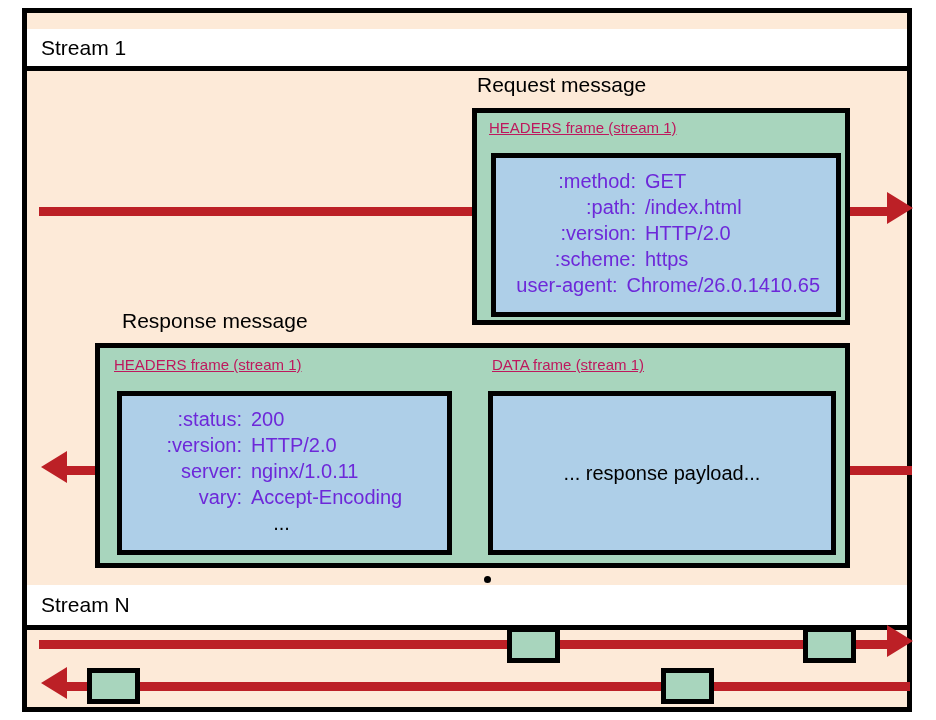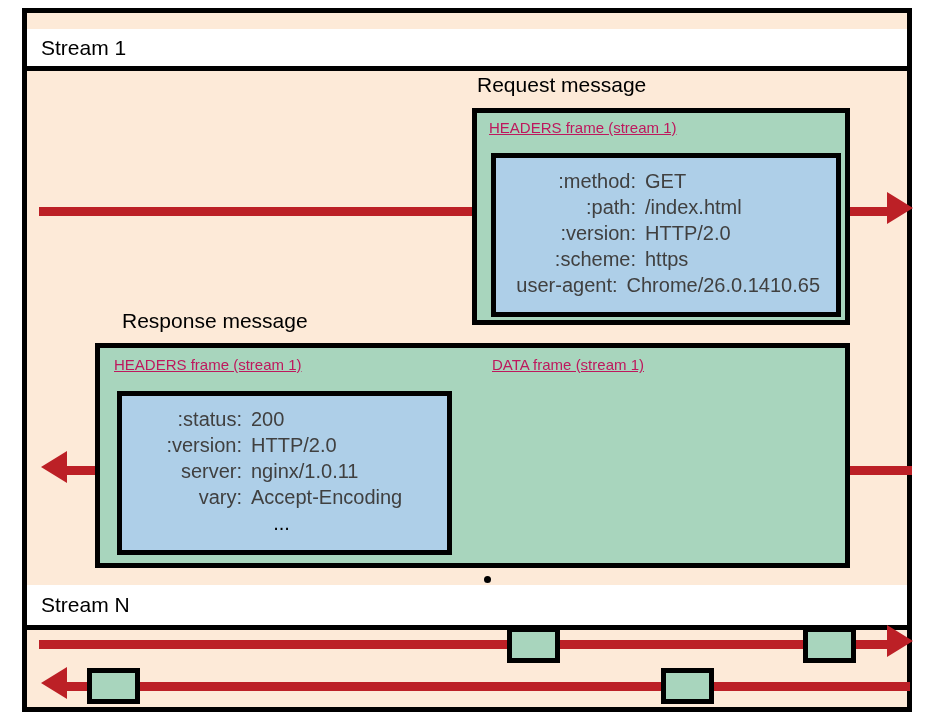--- a/index.html
+++ b/index.html
@@ -142,21 +142,21 @@
     top: 0;
     width: 100%;
     padding: 10px 16px 8px 10px;
     box-sizing: border-box;
   }
   .kv-row {
     display: flex;
     align-items: baseline;
     line-height: 1.30;
     font-size: 20px;
-    color: #404040;
+    color: #6d28d9;
     white-space: nowrap;
   }
   .kv-key {
     text-align: right;
     padding-right: 9px;
   }
   .kv-val { text-align: left; }
   .kv-ellipsis {
     text-align: center;
     font-size: 20px;
@@ -284,20 +284,23 @@
               <span class="kv-val">nginx/1.0.11</span>
             </div>
             <div class="kv-row">
               <span class="kv-key">vary:</span>
               <span class="kv-val">Accept-Encoding</span>
             </div>
             <div class="kv-ellipsis">...</div>
           </div>
       </div>
 
+      <div class="frame-blue" id="data-inner">
+        <span id="data-payload">... response payload...</span>
+      </div>
     </div>
 
   </div>
 
   <div id="stream-ellipsis">
     <span></span>
     <span></span>
     <span></span>
   </div>
 

